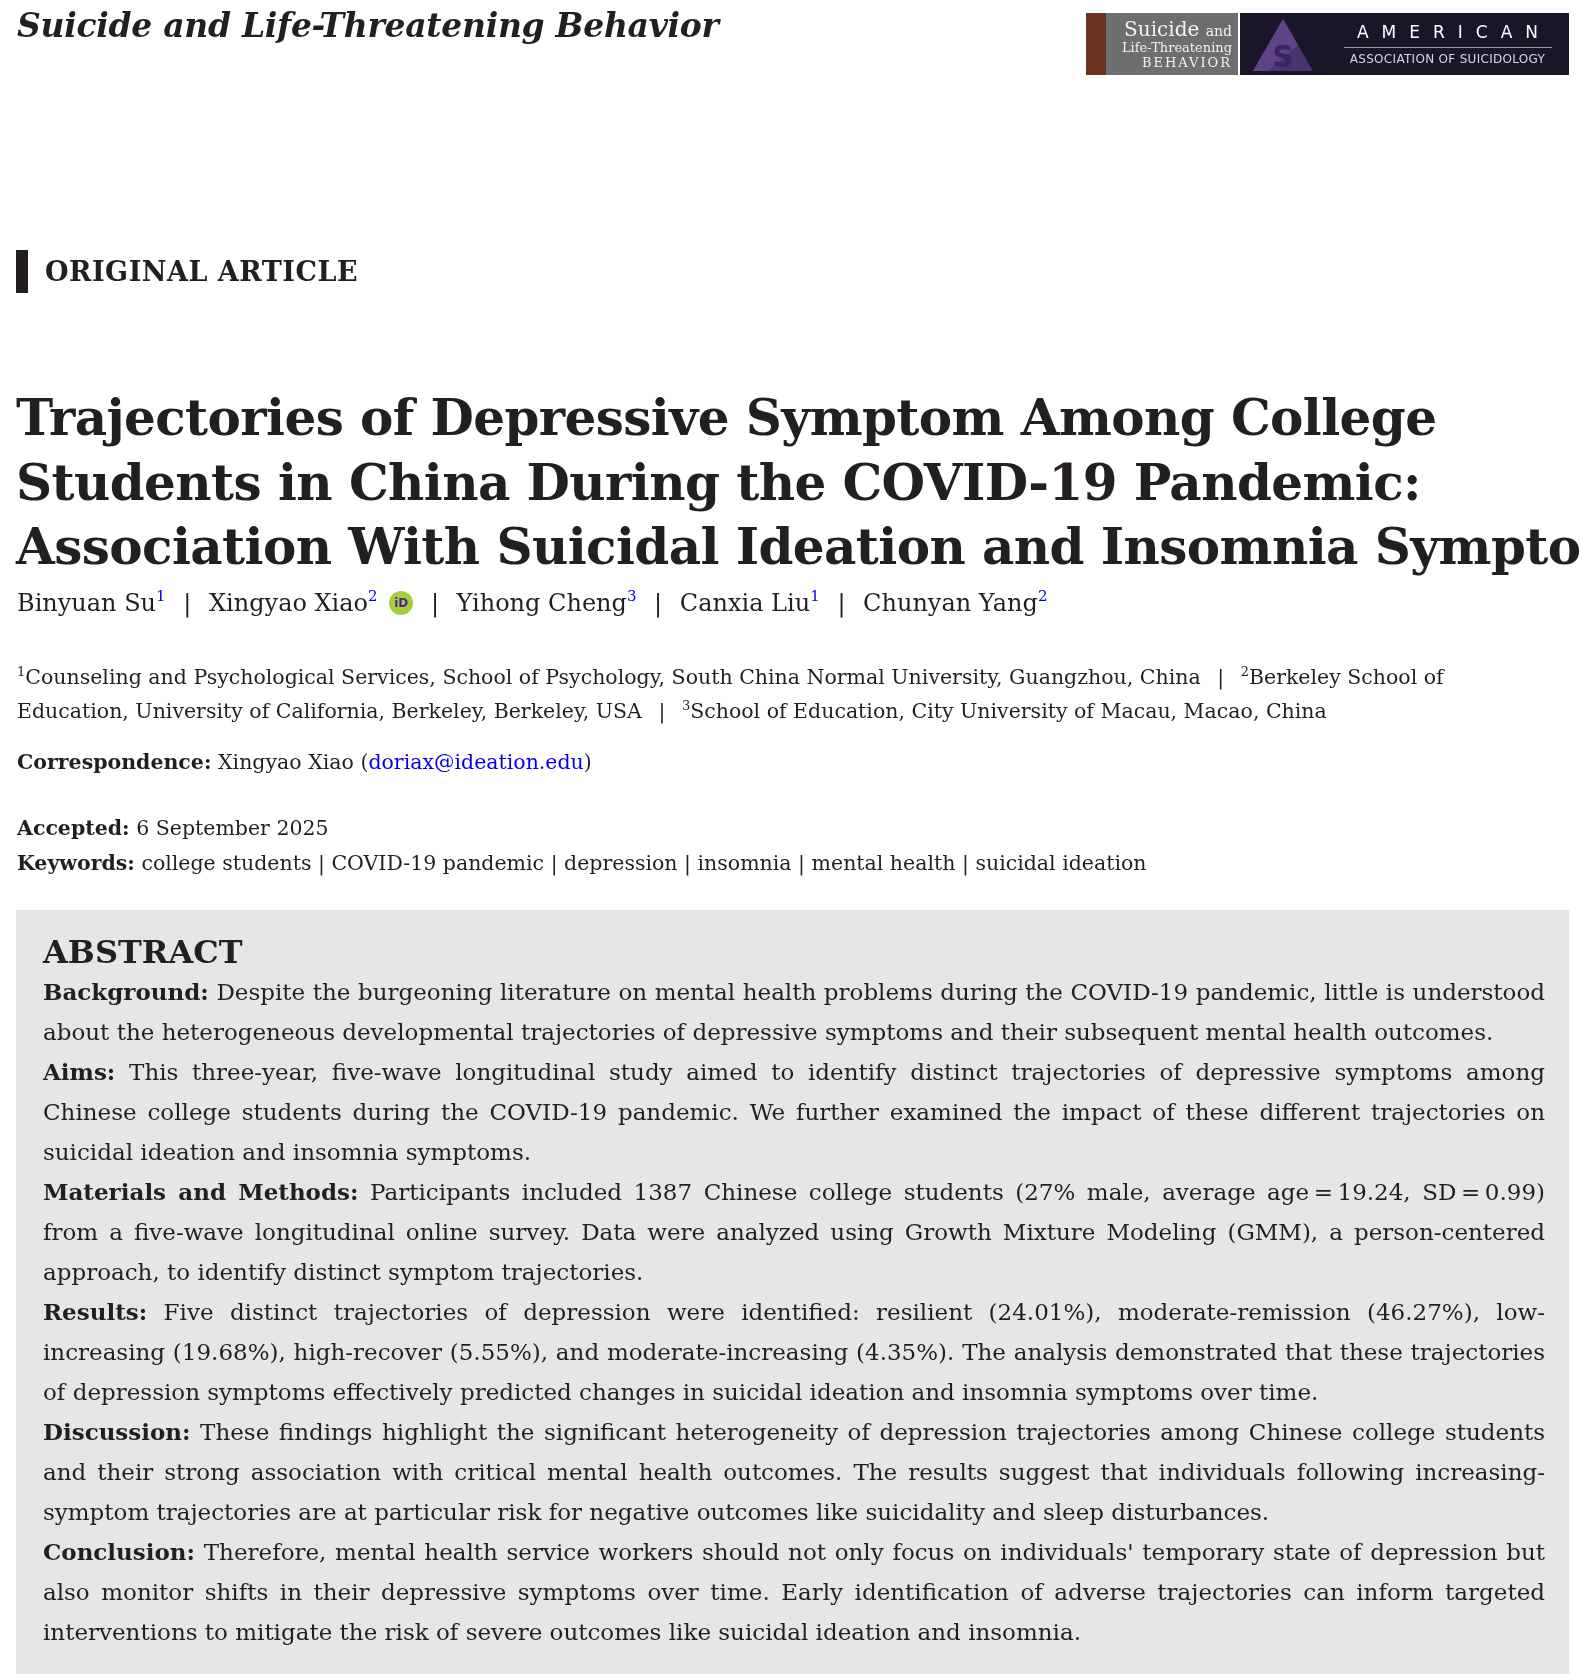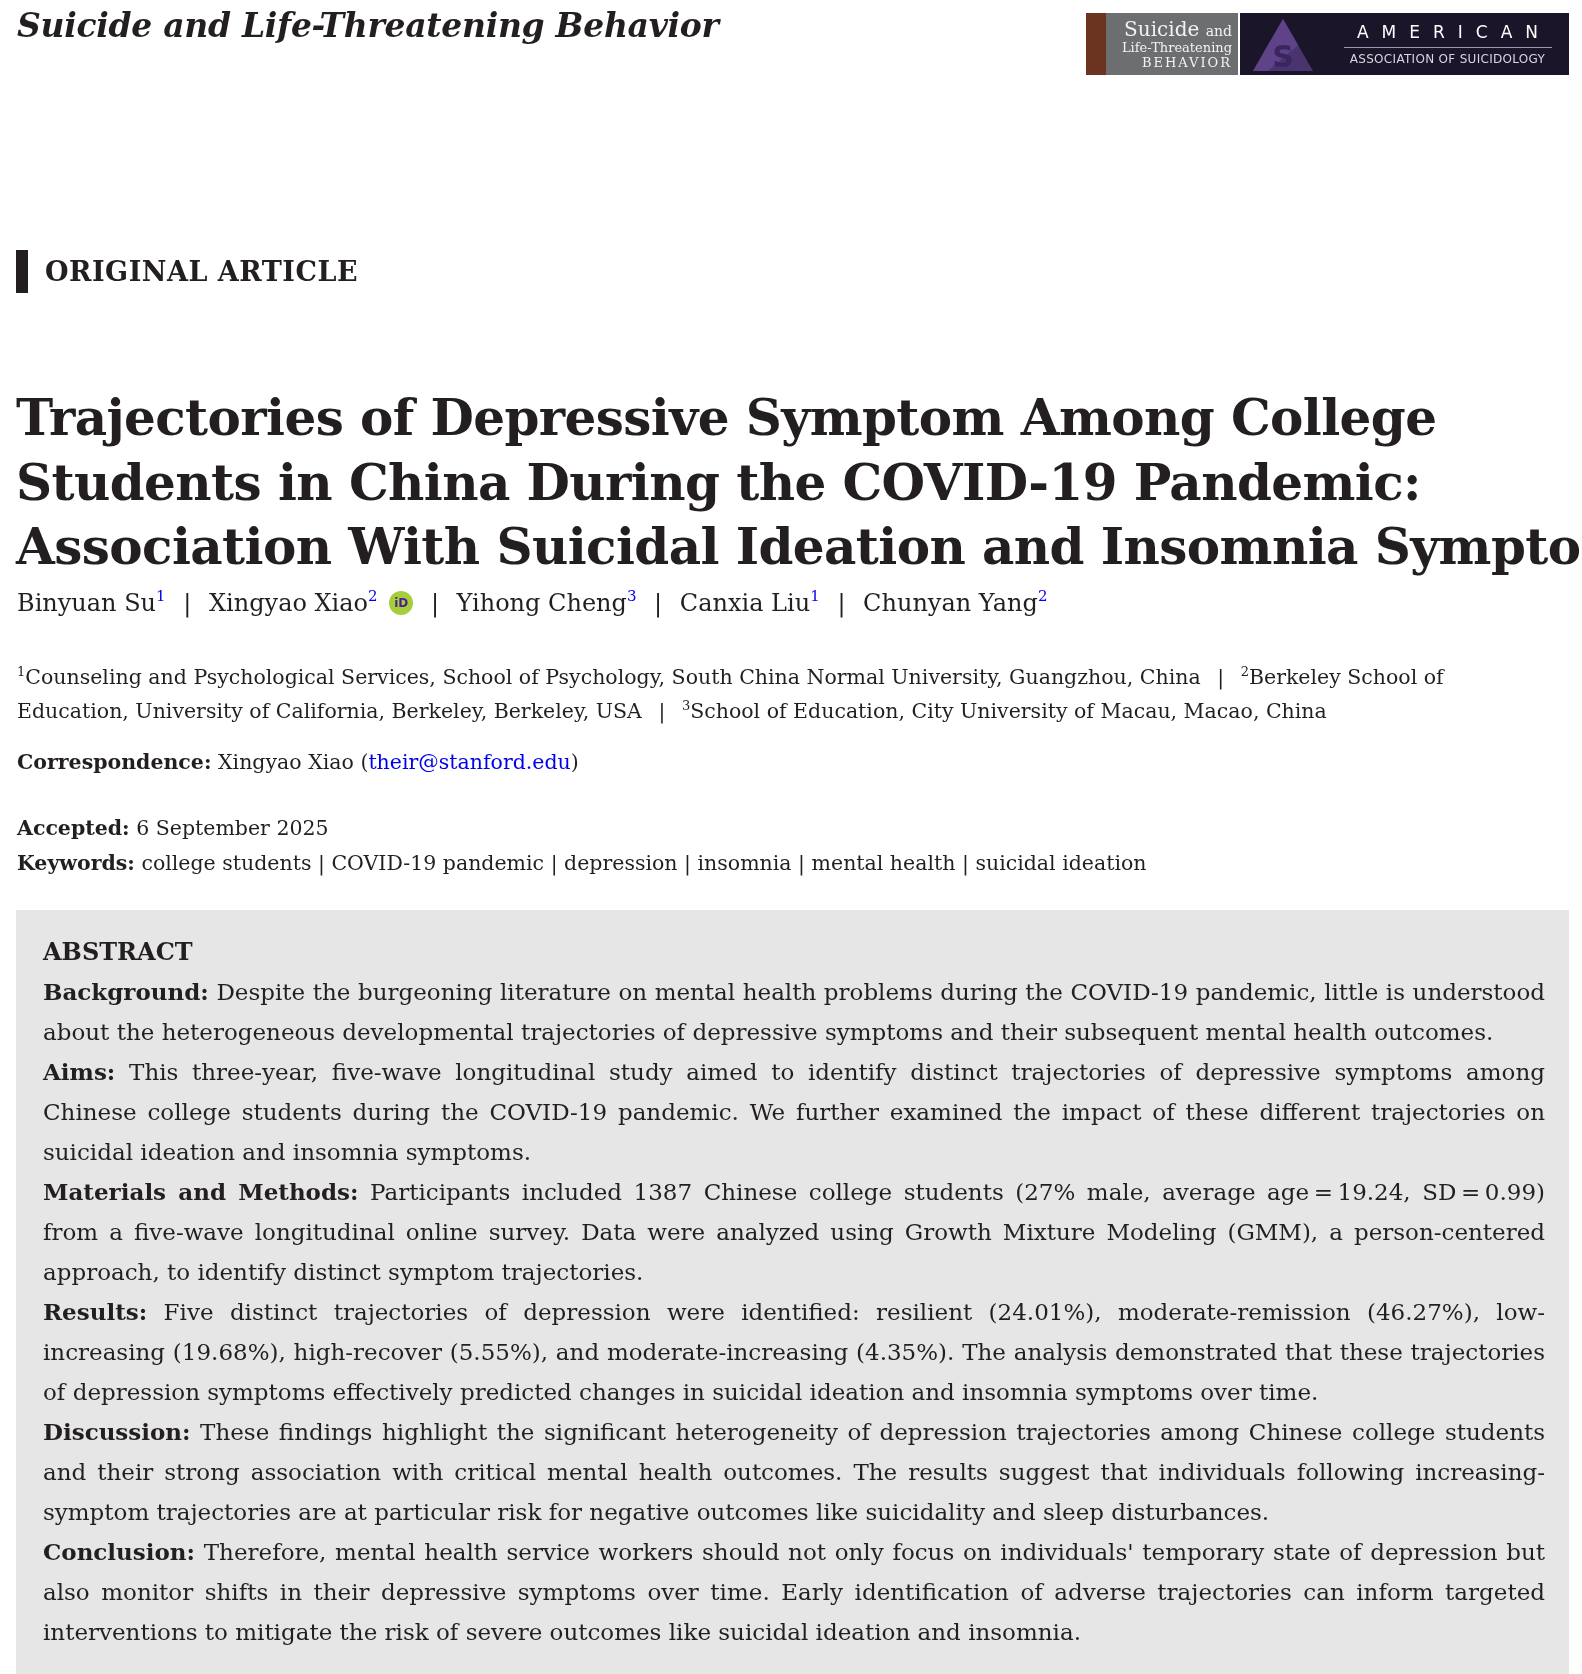--- a/index.html
+++ b/index.html
@@ -39,21 +39,21 @@
   .orcid { display: inline-block; width: 24px; height: 24px; border-radius: 50%; background: #a6ce39; color: #4c1d95; font-family: "DejaVu Sans", sans-serif;
            font-size: 12px; font-weight: bold; text-align: center; line-height: 24px; vertical-align: 4px; margin-left: 4px; }
 
   .affil { position: absolute; left: 17px; top: 660px; width: 1540px; font-size: 20.5px; line-height: 34px; font-family: "DejaVu Serif", serif; }
   .meta-line { position: absolute; left: 17px; font-size: 20.5px; font-family: "DejaVu Serif", serif; white-space: nowrap; }
   .meta-line b { font-weight: bold; }
   .link { color: #0000ee; }
 
   .abstract { position: absolute; left: 16px; top: 910px; width: 1553px; height: 764px; background: #e6e6e6; }
   .abstract-inner { position: absolute; left: 27px; top: 22px; width: 1502px; font-family: "DejaVu Serif", serif; }
-  .abs-head { font-size: 24px; font-weight: bold; line-height: 40px; margin: 0 0 0 0; }
+  .abs-head { font-size: 32px; font-weight: bold; line-height: 40px; margin: 0 0 0 0; }
   .abs-para { font-size: 23px; line-height: 40px; text-align: justify; margin: 0; }
   .abs-para b { font-weight: bold; }
 </style>
 </head>
 <body>
 
 <div class="journal-title">Suicide and Life-Threatening Behavior</div>
 
 <div class="logo">
   <div class="logo-left">
@@ -109,21 +109,21 @@
   <sup>1</sup><span>Counseling and Psychological Services, School of Psychology, South China Normal University, Guangzhou, China</span>
   <span class="sep">|</span>
   <sup>2</sup><span>Berkeley School of Education, University of California, Berkeley, Berkeley, USA</span>
   <span class="sep">|</span>
   <sup>3</sup><span>School of Education, City University of Macau, Macao, China</span>
 </div>
 
 <div class="meta-line" style="top:750px;">
   <b>Correspondence:</b>
   <span>Xingyao Xiao</span>
-  (<span class="link">their@stanford.edu</span>)
+  (<span class="link">doriax@ideation.edu</span>)
 </div>
 
 <div class="meta-line" style="top:800px;margin-top:16px;">
   <b>Accepted:</b>
   <span>6 September 2025</span>
 </div>
 
 <div class="meta-line" style="top:851px;">
   <b>Keywords:</b>
   <span>college students</span>

